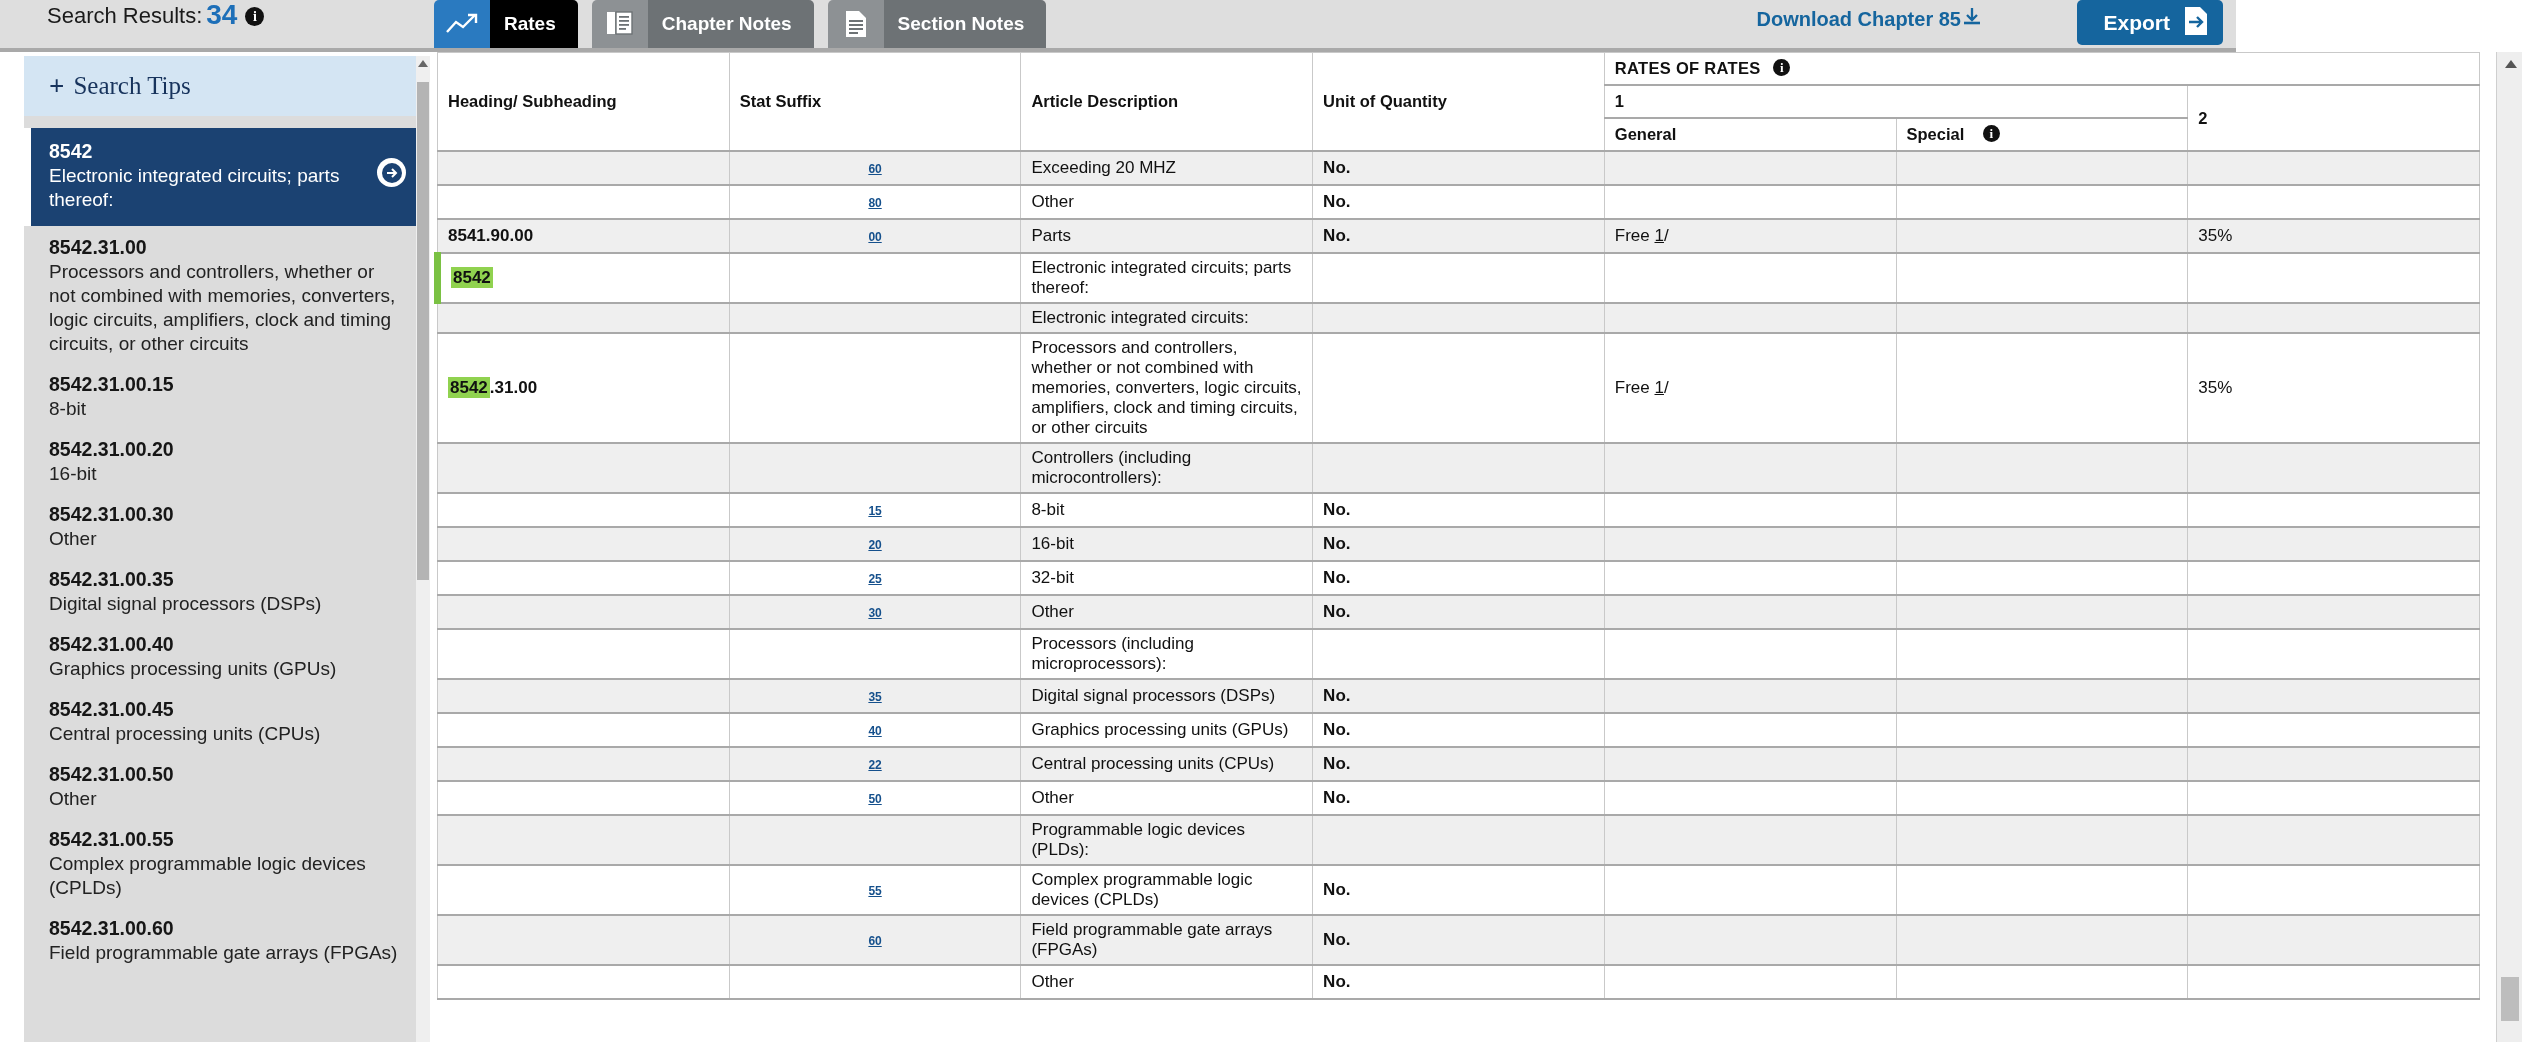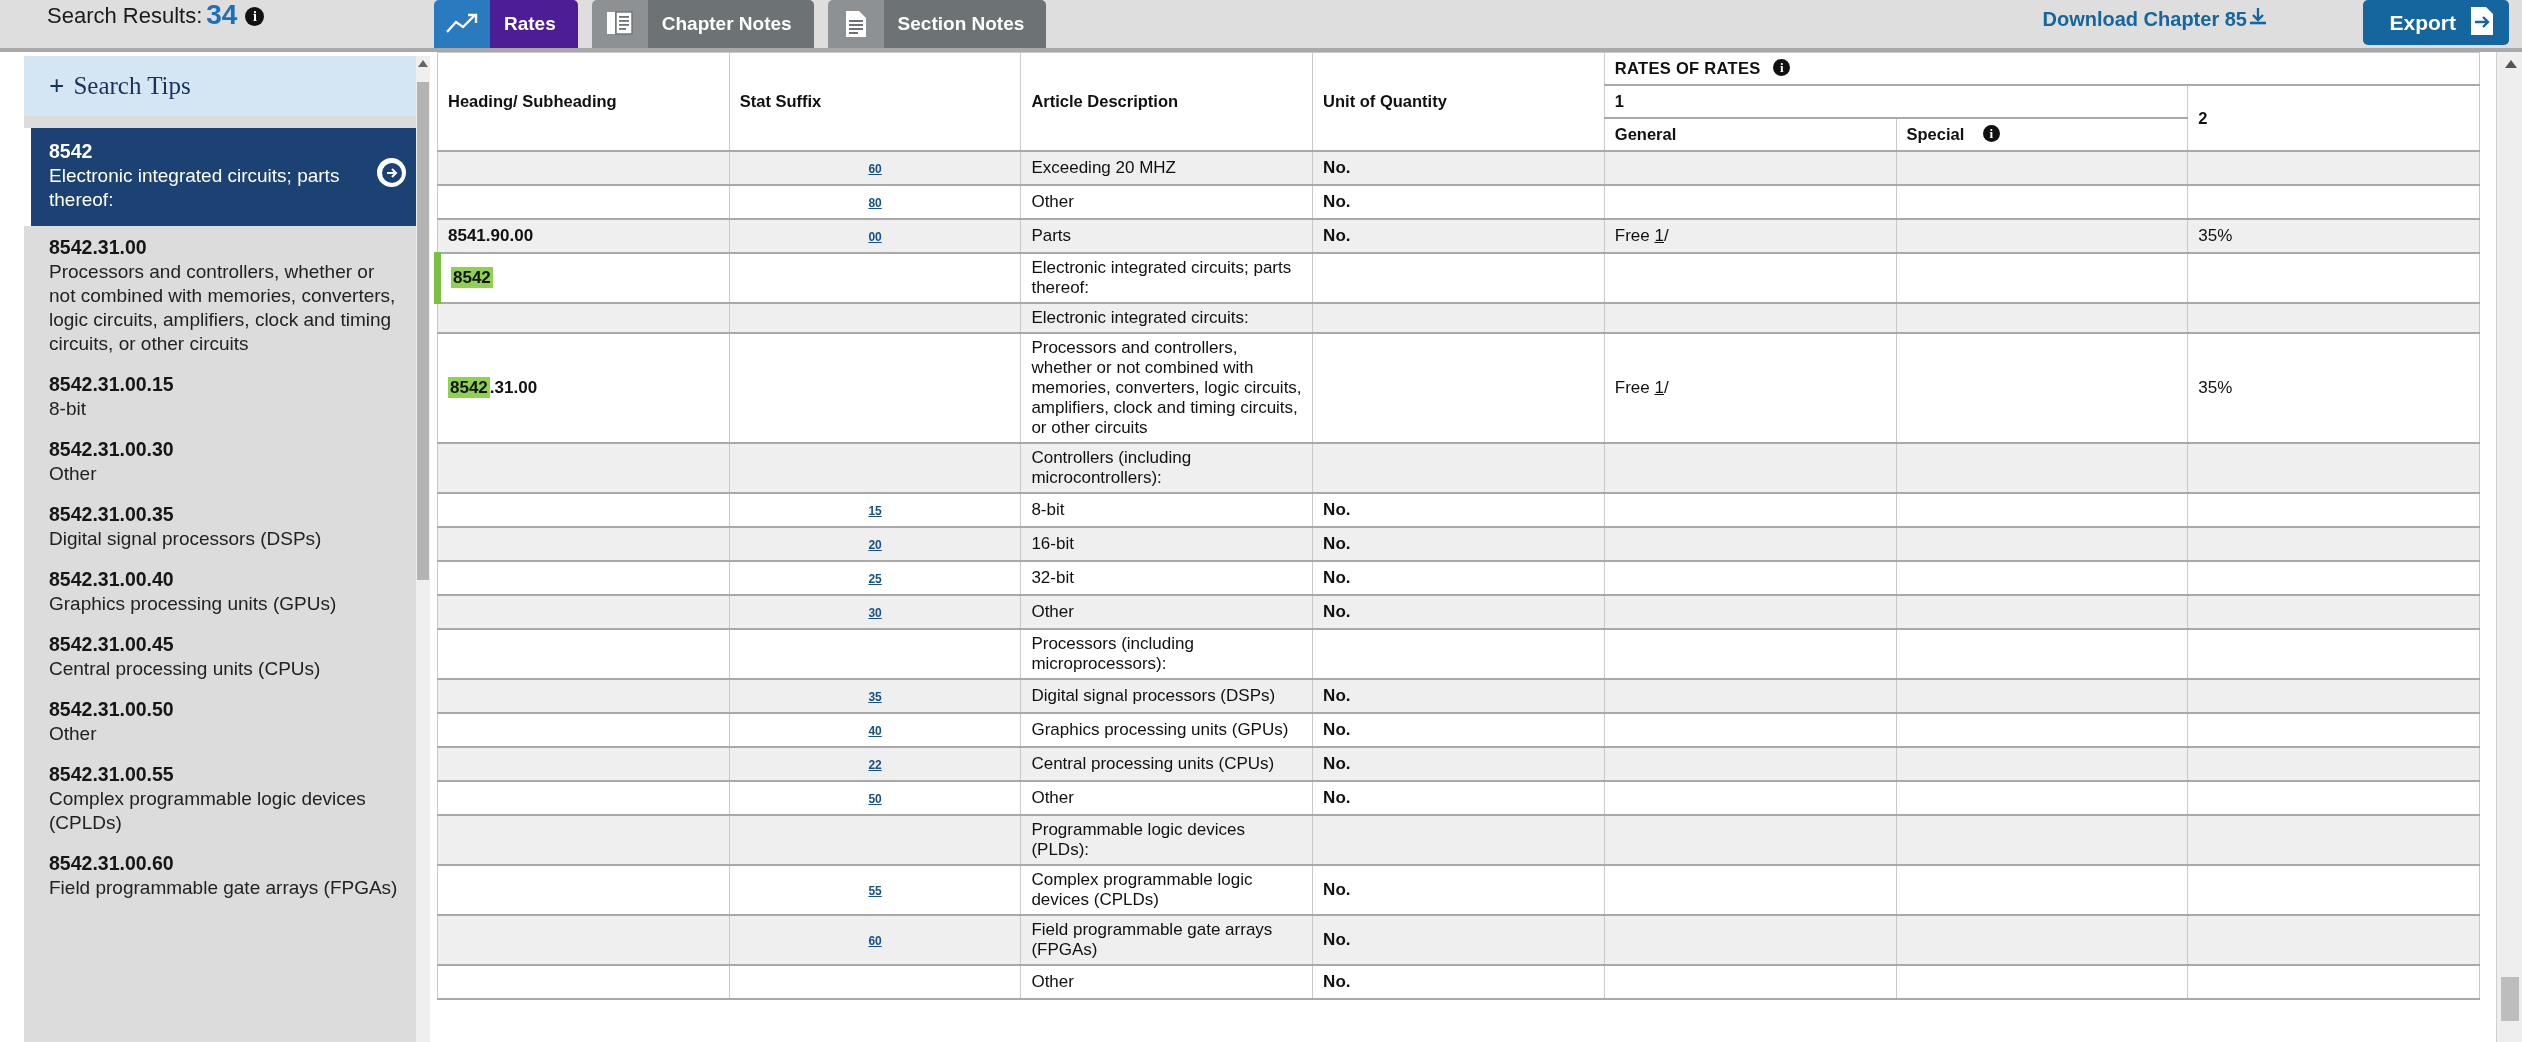--- a/index.html
+++ b/index.html
@@ -5,21 +5,21 @@
   * { box-sizing: border-box; margin: 0; padding: 0; }
   html, body {
     width: 2522px; height: 1042px;
     overflow: hidden;
     font-family: "Liberation Sans", sans-serif;
     background: #ffffff;
   }
 
   
   .topbar {
-    position: absolute; left: 0; top: 0; width: 2522px; height: 52px;
+    position: absolute; left: 0; top: 0; width: 2236px; height: 52px;
     background: #dedede;
     border-bottom: 4px solid #a9a9a9;
   }
   .search-results {
     position: absolute; left: 47px; top: 2px;
     font-size: 22px; color: #1a1a1a; line-height: 26px;
     white-space: nowrap;
   }
   .search-results .count {
     color: #1d6fb8; font-weight: bold; font-size: 28px;
@@ -40,21 +40,21 @@
     border-radius: 5px 5px 0 0; overflow: hidden; margin-right: 14px;
   }
   .tab .tab-icon {
     width: 56px; display: flex; align-items: center; justify-content: center;
   }
   .tab .tab-label {
     display: flex; align-items: center; padding: 0 22px 0 14px;
     color: #ffffff; font-weight: bold; font-size: 19px; white-space: nowrap;
   }
   .tab.active .tab-icon  { background: #2a7ac0; }
-  .tab.active .tab-label { background: #4c1d95; }
+  .tab.active .tab-label { background: #000000; }
   .tab.inactive .tab-icon  { background: #8d9194; }
   .tab.inactive .tab-label { background: #6d7275; }
 
   
   .download-link {
     position: absolute; right: 253px; top: 6px;
     color: #15659e; font-weight: bold; font-size: 20px;
     display: flex; align-items: center; white-space: nowrap;
   }
   .export-btn {
@@ -251,20 +251,24 @@
           </svg>
         </span>
       </div>
       <div class="side-item">
         <div class="side-code">8542.31.00</div>
         <div class="side-desc">Processors and controllers, whether or not combined with memories, converters, logic circuits, amplifiers, clock and timing circuits, or other circuits</div>
       </div>
       <div class="side-item">
         <div class="side-code">8542.31.00.15</div>
         <div class="side-desc">8-bit</div>
+      </div>
+      <div class="side-item">
+        <div class="side-code">8542.31.00.20</div>
+        <div class="side-desc">16-bit</div>
       </div>
       <div class="side-item">
         <div class="side-code">8542.31.00.30</div>
         <div class="side-desc">Other</div>
       </div>
       <div class="side-item">
         <div class="side-code">8542.31.00.35</div>
         <div class="side-desc">Digital signal processors (DSPs)</div>
       </div>
       <div class="side-item">

